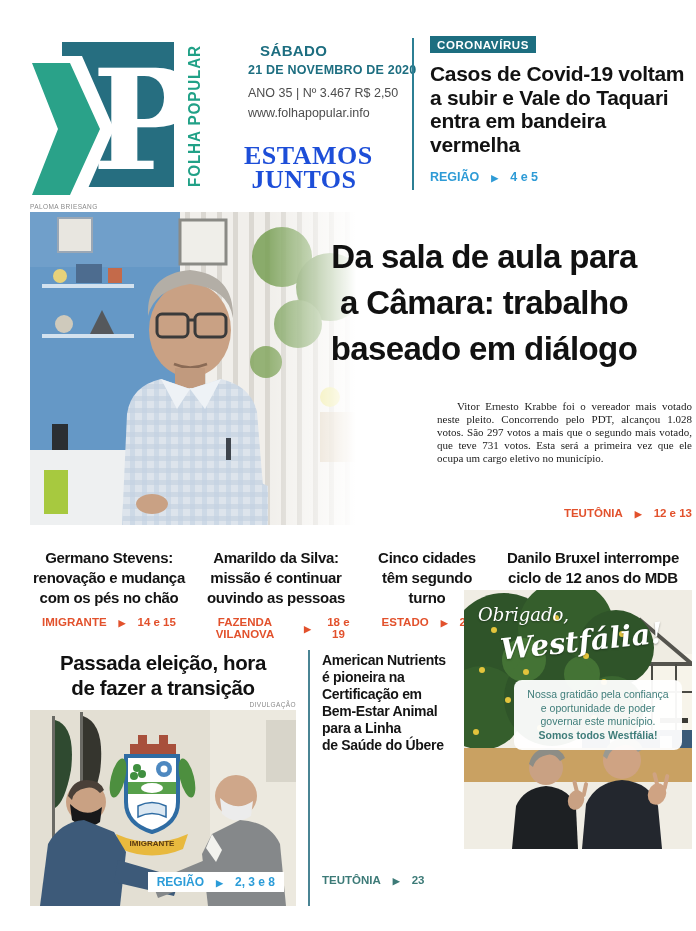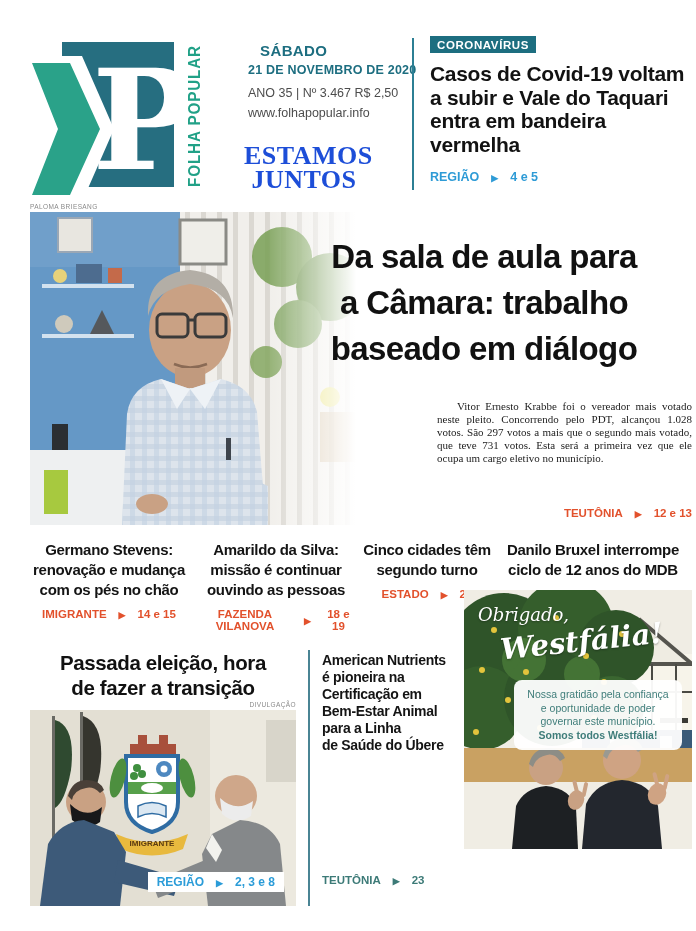--- a/index.html
+++ b/index.html
@@ -25,21 +25,21 @@
   .credit{font-size:6.5px;color:#8a8a8a;letter-spacing:.4px;}
   .main-credit{left:30px;top:203px;}
   .main-photo{left:30px;top:212px;width:326px;height:313px;}
   .main-headline{left:286px;top:234px;width:396px;text-align:center;font-weight:bold;
           font-size:33px;line-height:46px;color:#111;letter-spacing:-.6px;}
   .main-body{left:437px;top:400px;width:255px;font-family:"Liberation Serif",serif;
           font-size:11px;line-height:13px;text-align:justify;text-indent:20px;color:#1c1c1c;}
   .main-tag{left:437px;top:507px;width:255px;justify-content:flex-end;color:#e2512c;font-size:11.5px;}
   
   .teaser{top:540px;text-align:center;}
-  .teaser h3{margin:0;font-size:15px;line-height:20px;font-weight:bold;letter-spacing:-.3px;color:#141414;}
+  .teaser h3{margin:8px;font-size:15px;line-height:20px;font-weight:bold;letter-spacing:-.3px;color:#141414;}
   .teaser .tag{justify-content:center;color:#e2512c;font-size:11.5px;margin-top:8px;}
   .t1{left:24px;width:170px;} .t2{left:198px;width:156px;} .t3{left:356px;width:142px;} .t4{left:494px;width:198px;}
   
   .trans-headline{left:30px;top:650px;width:266px;text-align:center;font-weight:bold;
           font-size:20.5px;line-height:25px;letter-spacing:-.4px;color:#111;}
   .trans-credit{left:30px;top:701px;width:266px;text-align:right;}
   .trans-photo{left:30px;top:710px;width:266px;height:196px;}
   .photo-label{position:absolute;right:12px;bottom:14px;background:#fff;padding:3px 9px;
           color:#2b9cd8;font-size:12px;}
   .v-divider{left:308px;top:650px;width:2px;height:256px;background:#4a8494;}

